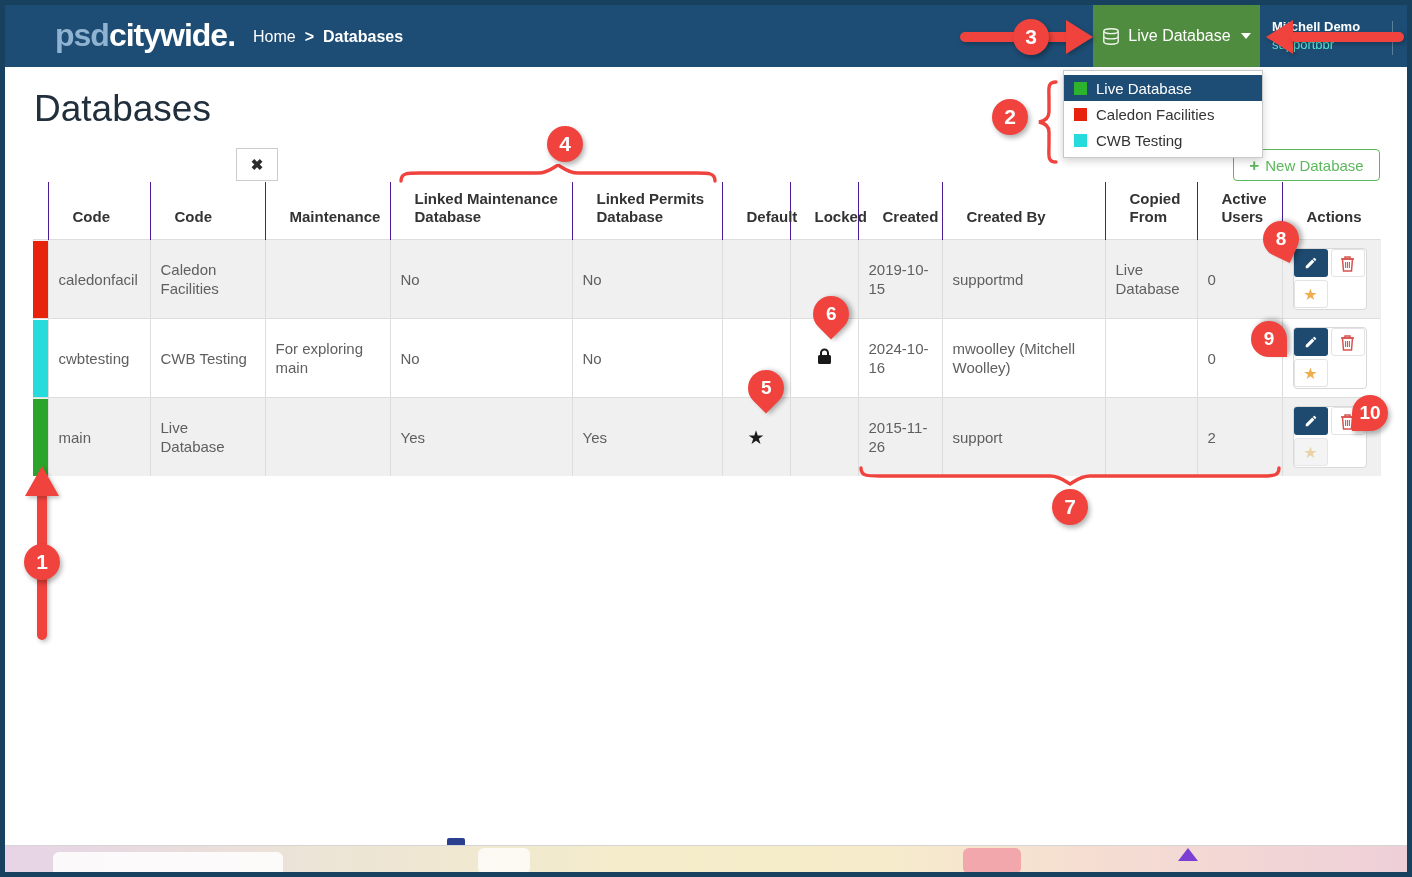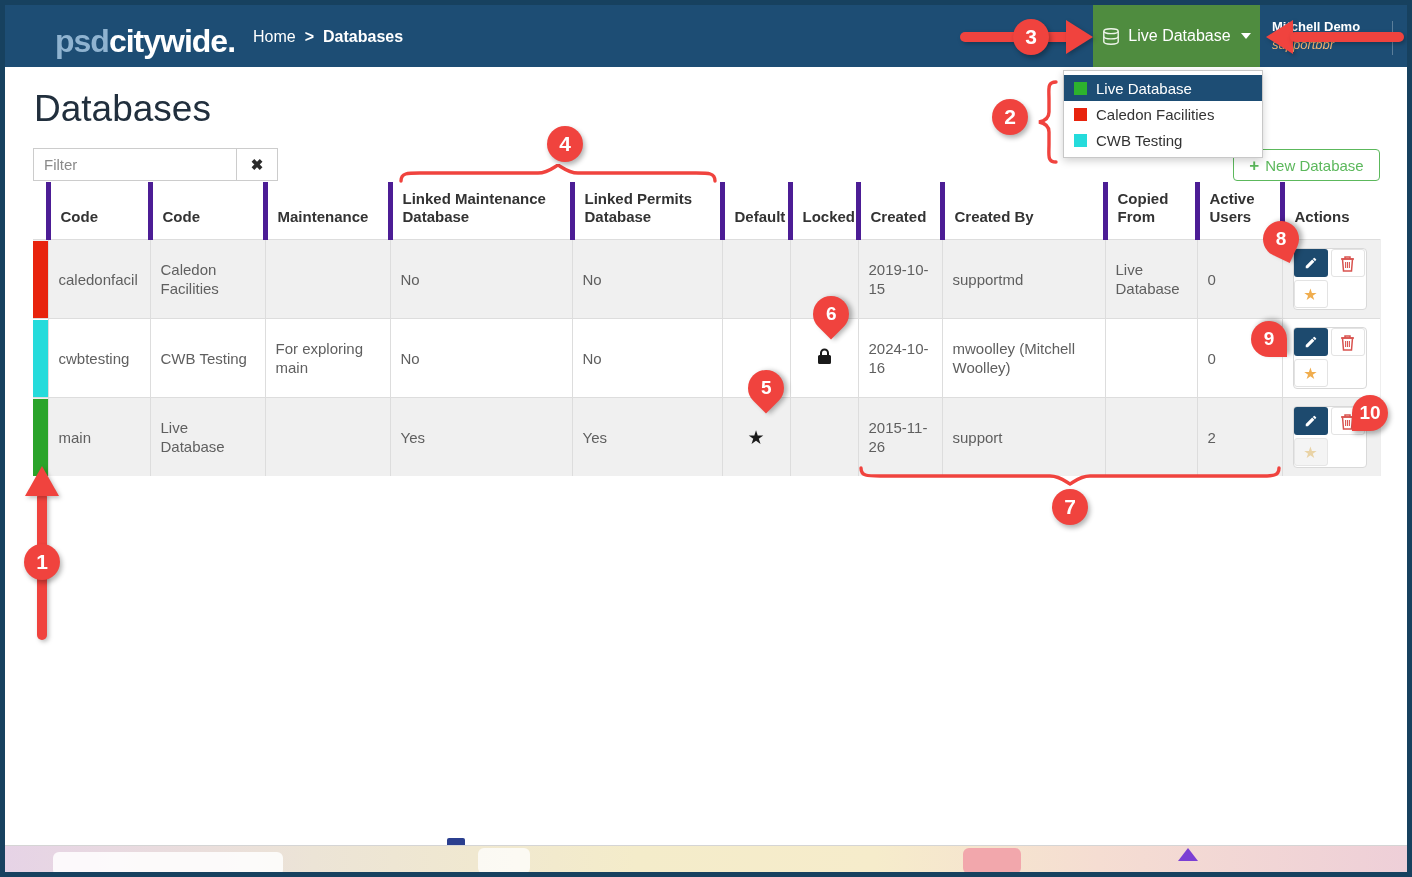--- a/index.html
+++ b/index.html
@@ -5,33 +5,33 @@
   * { margin:0; padding:0; box-sizing:border-box; }
   html,body { background:#fff; }
   body { font-family:"Liberation Sans","DejaVu Sans",sans-serif; }
   #app { position:relative; width:1412px; height:877px; background:#fff; overflow:hidden; }
 
   
   .frame { position:absolute; inset:0; border:5px solid #17415f; pointer-events:none; z-index:60; }
 
   
   .navbar { position:absolute; left:5px; top:5px; width:1402px; height:62px; background:#1d4d74; z-index:10; }
-  .logo { position:absolute; left:50px; top:18px; font-size:32px; font-weight:700; letter-spacing:-1px; }
+  .logo { position:absolute; left:50px; top:12px; font-size:32px; font-weight:700; letter-spacing:-1px; }
   .logo .lp { color:#8fb3d0; }
   .logo .lm { color:#ffffff; }
   .logo .ld { color:#ffffff; }
   .breadcrumb { position:absolute; left:248px; top:23px; font-size:16px; color:#fff; }
   .breadcrumb .sep { margin:0 9px; font-weight:600; }
   .breadcrumb .cur { font-weight:700; }
   .db-btn { position:absolute; left:1088px; top:0; width:167px; height:62px; background:#4f8c3f; color:#fff;
             display:flex; align-items:center; justify-content:center; gap:8px; font-size:16px; cursor:pointer; }
   .caret { width:0; height:0; border-left:5px solid transparent; border-right:5px solid transparent; border-top:6px solid #fff; margin-left:2px; }
   .user-block { position:absolute; left:1267px; top:13px; line-height:18px; }
   .user-org { font-size:13px; font-weight:700; color:#fff; }
-  .user-name { font-size:13px; color:#fdba74;font-style:italic; }
+  .user-name { font-size:13px; color:#5eead4; }
   .nav-divider { position:absolute; left:1387px; top:16px; width:1px; height:34px; background:rgba(255,255,255,.28); }
 
   
   .dropdown { position:absolute; left:1063px; top:70px; width:200px; background:#fff; border:1px solid #c8c8c8;
               box-shadow:0 3px 8px rgba(0,0,0,.18); padding:4px 0; z-index:40; }
   .dd-item { height:26px; display:flex; align-items:center; padding-left:10px; font-size:15px; color:#333; cursor:pointer; }
   .dd-item.selected { background:#1d4d74; color:#fff; }
   .swatch { width:13px; height:13px; margin-right:9px; display:inline-block; }
   .sw-green { background:#2db22d; } .sw-red { background:#e8230d; } .sw-cyan { background:#25dbdb; }
 
@@ -42,21 +42,21 @@
   .filter-input::placeholder { color:#8a8a8a; }
   .filter-clear { position:absolute; left:236px; top:148px; width:42px; height:33px; border:1px solid #ccc; background:#fff;
                   font-size:15px; font-weight:700; color:#2b2b2b; cursor:pointer; display:flex; align-items:center; justify-content:center; }
   .new-db-btn { position:absolute; left:1233px; top:149px; width:147px; height:32px; background:#fff; border:1px solid #5cb85c;
                 border-radius:4px; color:#5cb85c; font-size:15px; display:flex; align-items:center; justify-content:center; gap:6px; cursor:pointer; }
   .plus-icon { font-weight:700; font-size:17px; line-height:1; }
 
   
   table.db { position:absolute; left:33px; top:182px; width:1347px; border-collapse:collapse; table-layout:fixed; }
   table.db th { vertical-align:bottom; text-align:left; font-size:15px; font-weight:700; color:#333;
-                padding:8px 10px 13px 10px; border-left:5px solid #4c1d95; height:53px; line-height:18px; }
+                padding:8px 10px 13px 24px; border-left:1px solid #4c1d95; height:53px; line-height:18px; }
   table.db th:first-child { border-left:none; padding:0; }
   table.db td { font-size:15px; color:#5f5f5f; padding:8px 10px; border-left:1px solid #ddd; border-top:1px solid #ddd;
                 vertical-align:middle; line-height:19px; overflow-wrap:break-word; }
   table.db td.bar { padding:0; border-left:none; }
   tr.r-gray td { background:#f0f0f0; }
   tr.r-white td { background:#fff; }
   tr.body-row { height:77px; }
   tr.body-row td:last-child { border-right:1px solid #eee; }
   td.bar div { width:15px; height:100%; min-height:77px; }
   .default-star { font-size:19px; color:#1a1a1a; display:block; text-align:center; }
@@ -138,21 +138,20 @@
       <span class="swatch sw-red"></span>
       <span>Caledon Facilities</span>
     </div>
     <div class="dd-item">
       <span class="swatch sw-cyan"></span>
       <span>CWB Testing</span>
     </div>
   </div>
 
   <h1 class="page-title">Databases</h1>
-  <input class="filter-input" type="text" placeholder="Filter" style="">
   <button class="filter-clear">
     <span>✖</span>
   </button>
   <button class="new-db-btn">
     <span class="plus-icon">+</span>
     <span>New Database</span>
   </button>
 
   <table class="db">
     <colgroup>

